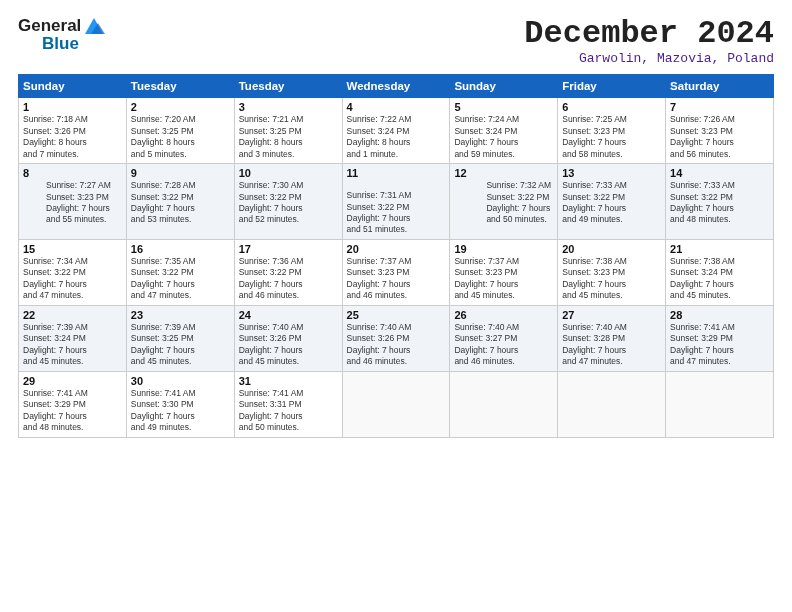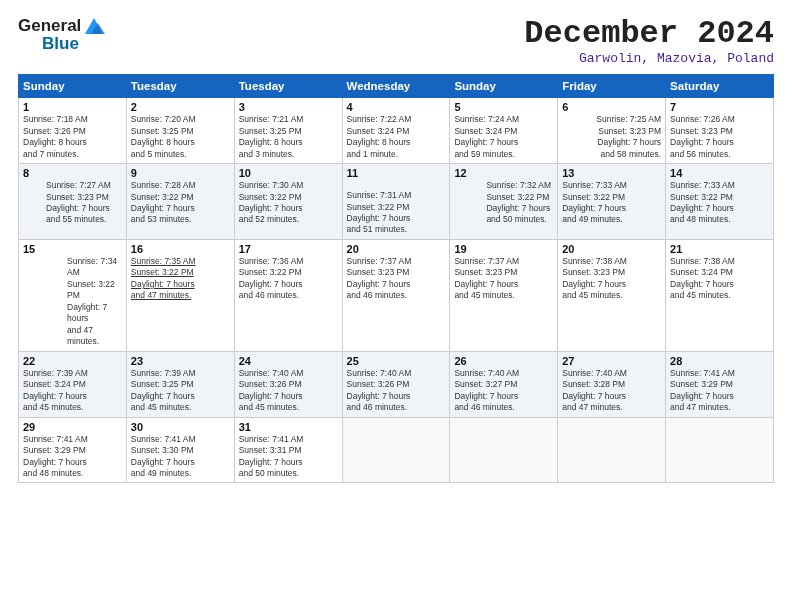--- a/index.html
+++ b/index.html
@@ -152,21 +152,21 @@
           </td>
           <td>
             <span class="day-num">5</span>
             <div class="day-info" style="white-space: pre-line;">Sunrise: 7:24 AM
 Sunset: 3:24 PM
 Daylight: 7 hours
 and 59 minutes.</div>
           </td>
           <td>
             <span class="day-num">6</span>
-            <div class="day-info" style="white-space: pre-line; text-align: right;">Sunrise: 7:25 AM
+            <div class="day-info" style="white-space: pre-line;">Sunrise: 7:25 AM
 Sunset: 3:23 PM
 Daylight: 7 hours
 and 58 minutes.</div>
           </td>
           <td>
             <span class="day-num">7</span>
             <div class="day-info" style="white-space: pre-line;">Sunrise: 7:26 AM
 Sunset: 3:23 PM
 Daylight: 7 hours
 and 56 minutes.</div>
@@ -219,28 +219,28 @@
             <span class="day-num">14</span>
             <div class="day-info" style="white-space: pre-line;">Sunrise: 7:33 AM
 Sunset: 3:22 PM
 Daylight: 7 hours
 and 48 minutes.</div>
           </td>
         </tr>
         <tr>
           <td>
             <span class="day-num">15</span>
-            <div class="day-info" style="white-space: pre-line; margin-left: 44px;">Sunrise: 7:34 AM
+            <div class="day-info" style="white-space: pre-line;">Sunrise: 7:34 AM
 Sunset: 3:22 PM
 Daylight: 7 hours
 and 47 minutes.</div>
           </td>
           <td>
             <span class="day-num">16</span>
-            <div class="day-info" style="white-space: pre-line; text-decoration: underline;">Sunrise: 7:35 AM
+            <div class="day-info" style="white-space: pre-line;">Sunrise: 7:35 AM
 Sunset: 3:22 PM
 Daylight: 7 hours
 and 47 minutes.</div>
           </td>
           <td>
             <span class="day-num">17</span>
             <div class="day-info" style="white-space: pre-line;">Sunrise: 7:36 AM
 Sunset: 3:22 PM
 Daylight: 7 hours
 and 46 minutes.</div>

